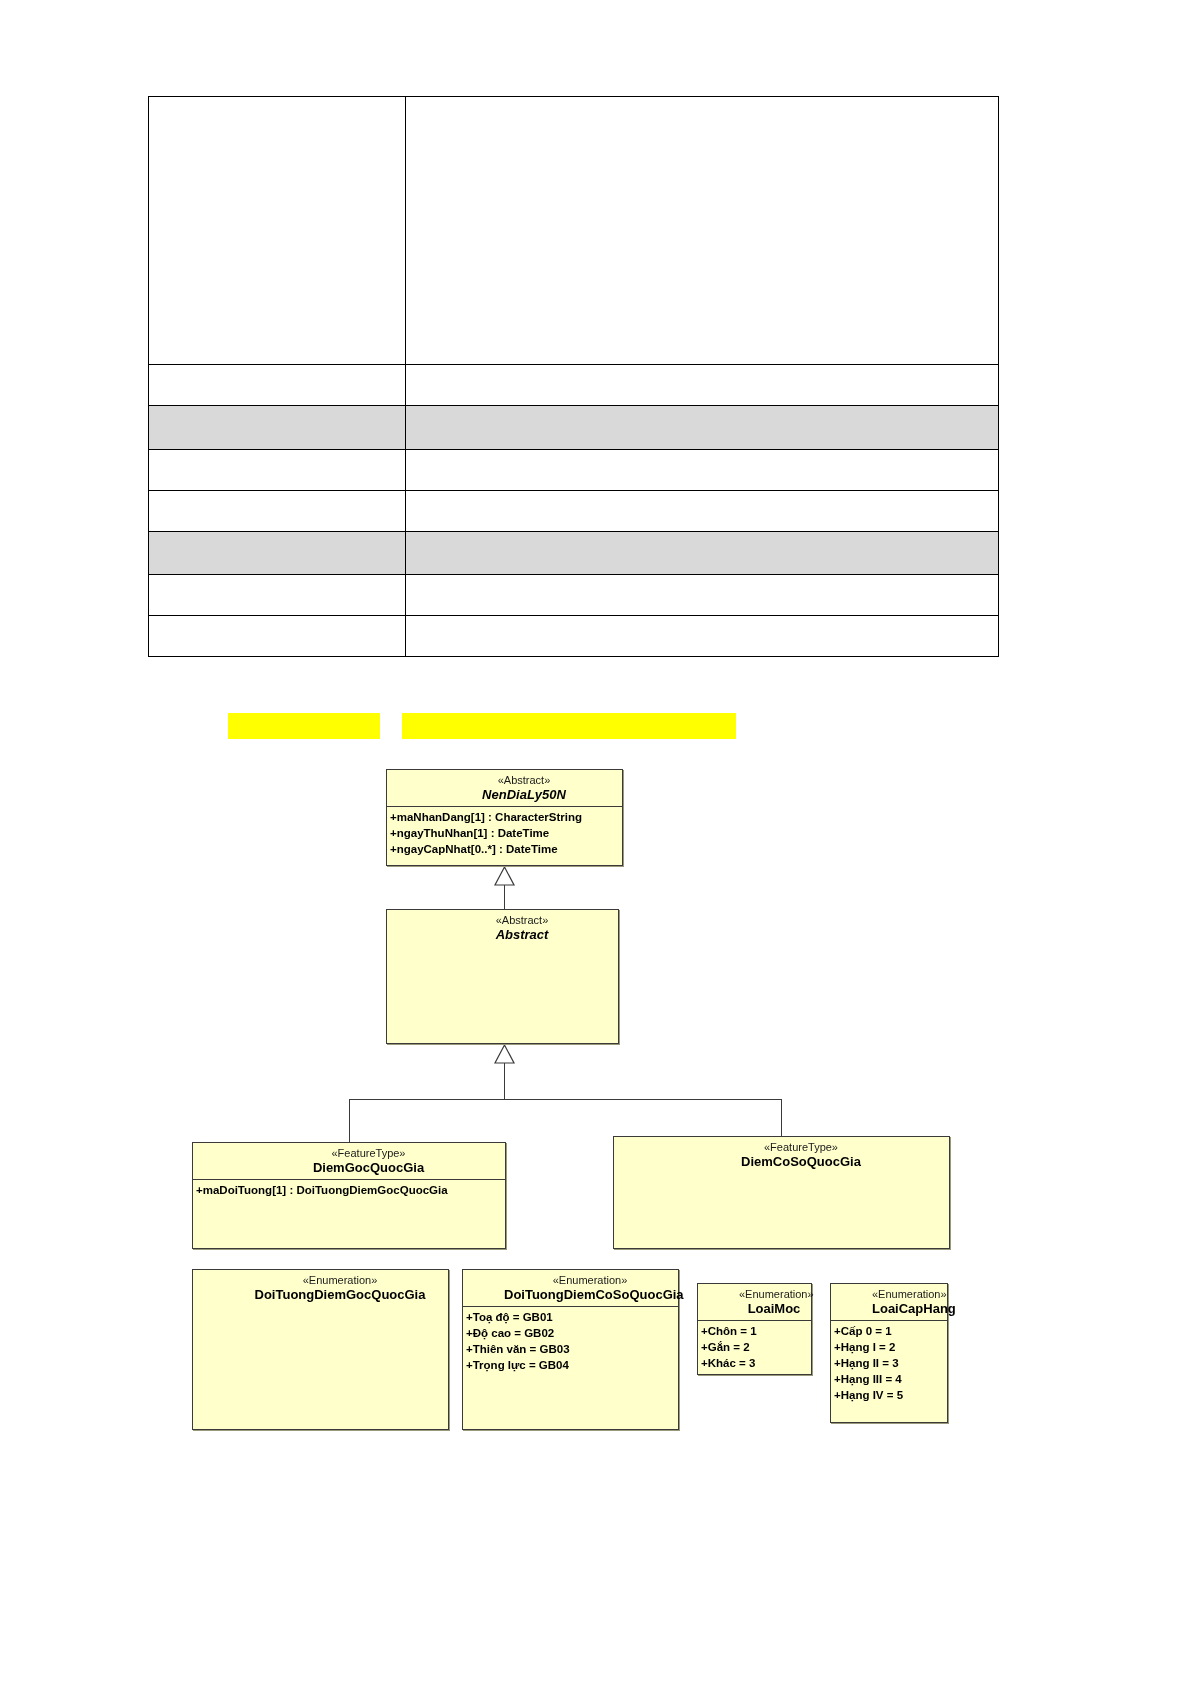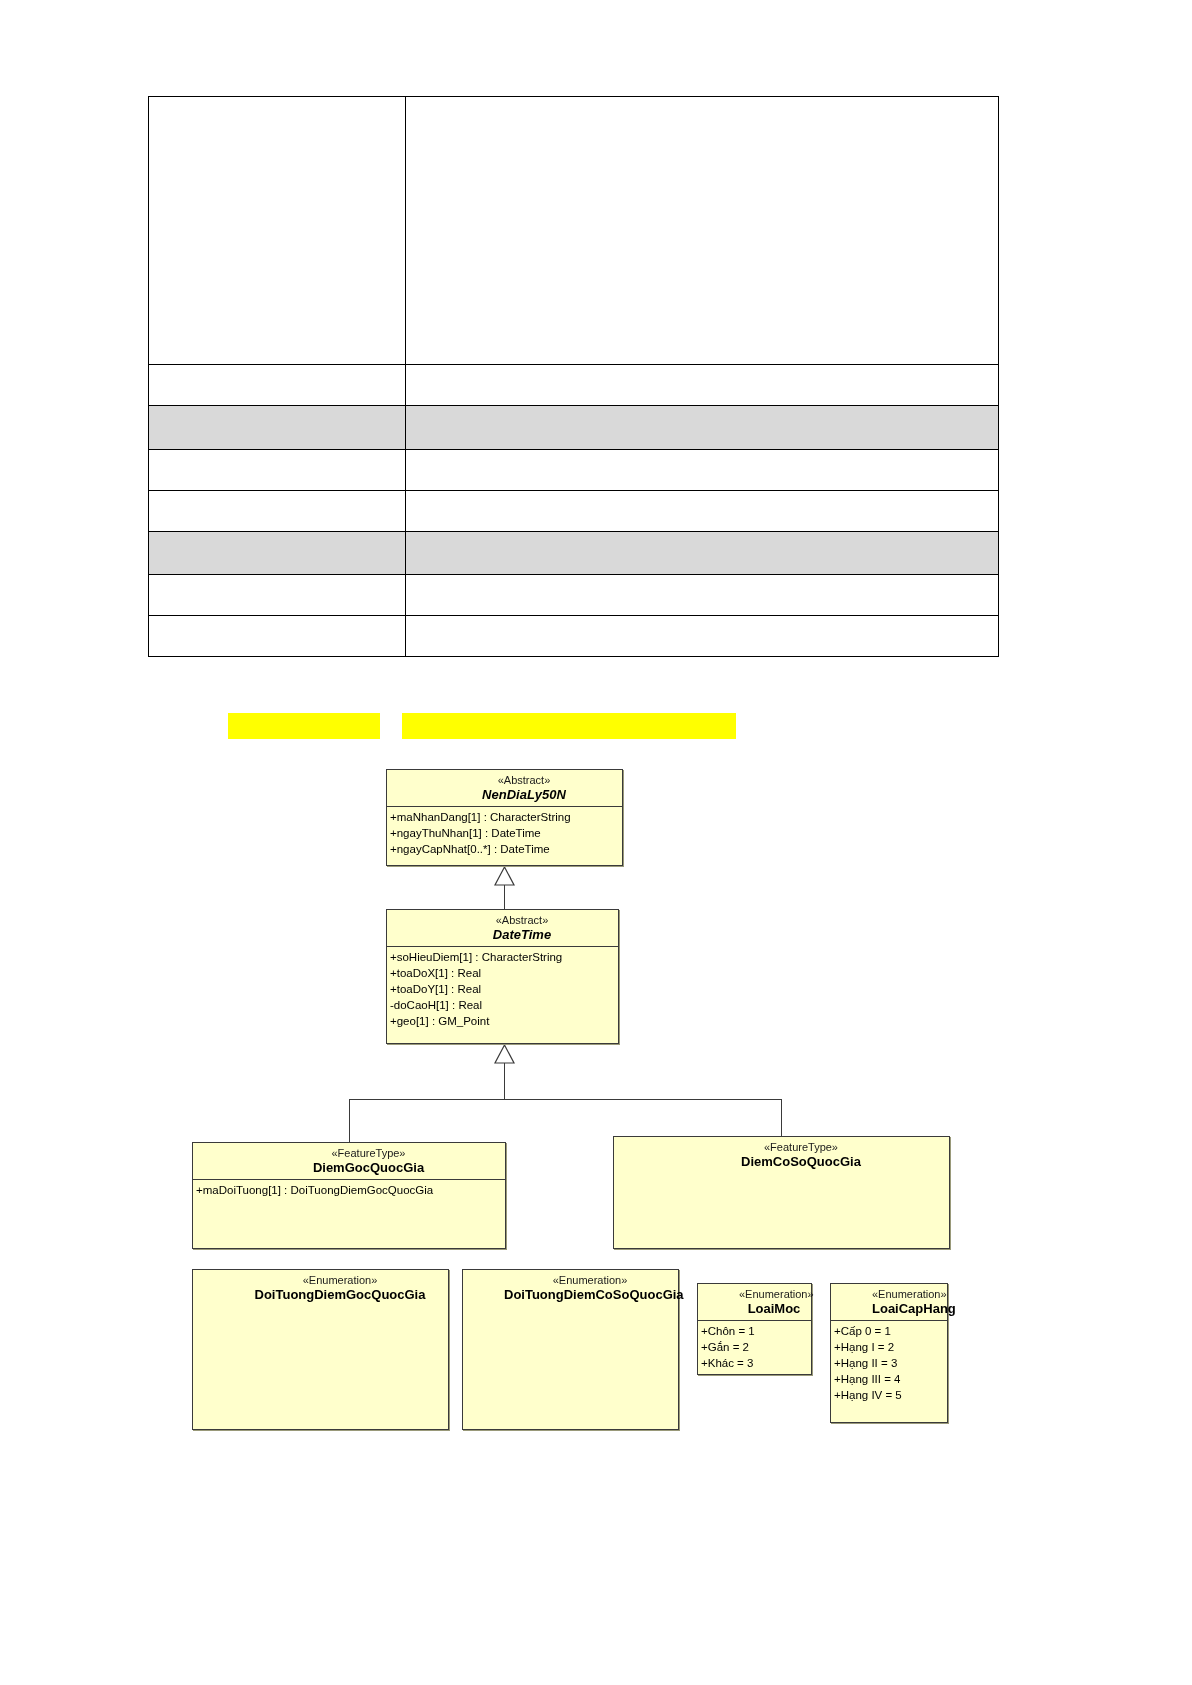--- a/index.html
+++ b/index.html
@@ -76,20 +76,21 @@
     line-height: 15px;
     color: #000000;
     white-space: nowrap;
   }
   .cname.abstract { font-style: italic; }
   .uml-sep {
     border-top: 1px solid #3a3a3a;
   }
   .uml-attrs {
     padding: 2px 1px 2px 3px;
+    font-weight: bold;
   }
   .attr {
     font-size: 11.5px;
     line-height: 16px;
     white-space: nowrap;
     color: #000000;
   }
   .conn {
     position: absolute;
     background: #3a3a3a;
@@ -171,28 +172,21 @@
     <div class="uml-sep uml-attrs">
       <div class="attr">+maNhanDang[1] : CharacterString</div>
       <div class="attr">+ngayThuNhan[1] : DateTime</div>
       <div class="attr">+ngayCapNhat[0..*] : DateTime</div>
     </div>
   </div>
 
   <div class="uml-box" style="left:386px; top:909px; width:233px; height:135px;">
     <div class="uml-head">
       <div class="stereo">«Abstract»</div>
-      <div class="cname abstract">DateTime</div>
-    </div>
-    <div class="uml-sep uml-attrs">
-      <div class="attr">+soHieuDiem[1] : CharacterString</div>
-      <div class="attr">+toaDoX[1] : Real</div>
-      <div class="attr">+toaDoY[1] : Real</div>
-      <div class="attr">-doCaoH[1] : Real</div>
-      <div class="attr">+geo[1] : GM_Point</div>
+      <div class="cname abstract">Abstract</div>
     </div>
   </div>
 
   <div class="uml-box" style="left:192px; top:1142px; width:314px; height:107px;">
     <div class="uml-head">
       <div class="stereo">«FeatureType»</div>
       <div class="cname">DiemGocQuocGia</div>
     </div>
     <div class="uml-sep uml-attrs">
       <div class="attr">+maDoiTuong[1] : DoiTuongDiemGocQuocGia</div>
@@ -210,20 +204,26 @@
     <div class="uml-head">
       <div class="stereo">«Enumeration»</div>
       <div class="cname">DoiTuongDiemGocQuocGia</div>
     </div>
   </div>
 
   <div class="uml-box" style="left:462px; top:1269px; width:217px; height:161px;">
     <div class="uml-head">
       <div class="stereo">«Enumeration»</div>
       <div class="cname">DoiTuongDiemCoSoQuocGia</div>
+    </div>
+    <div class="uml-sep uml-attrs">
+      <div class="attr">+Toạ độ = GB01</div>
+      <div class="attr">+Độ cao = GB02</div>
+      <div class="attr">+Thiên văn = GB03</div>
+      <div class="attr">+Trọng lực = GB04</div>
     </div>
   </div>
 
   <div class="uml-box" style="left:697px; top:1283px; width:115px; height:92px;">
     <div class="uml-head">
       <div class="stereo">«Enumeration»</div>
       <div class="cname">LoaiMoc</div>
     </div>
     <div class="uml-sep uml-attrs">
       <div class="attr">+Chôn = 1</div>

